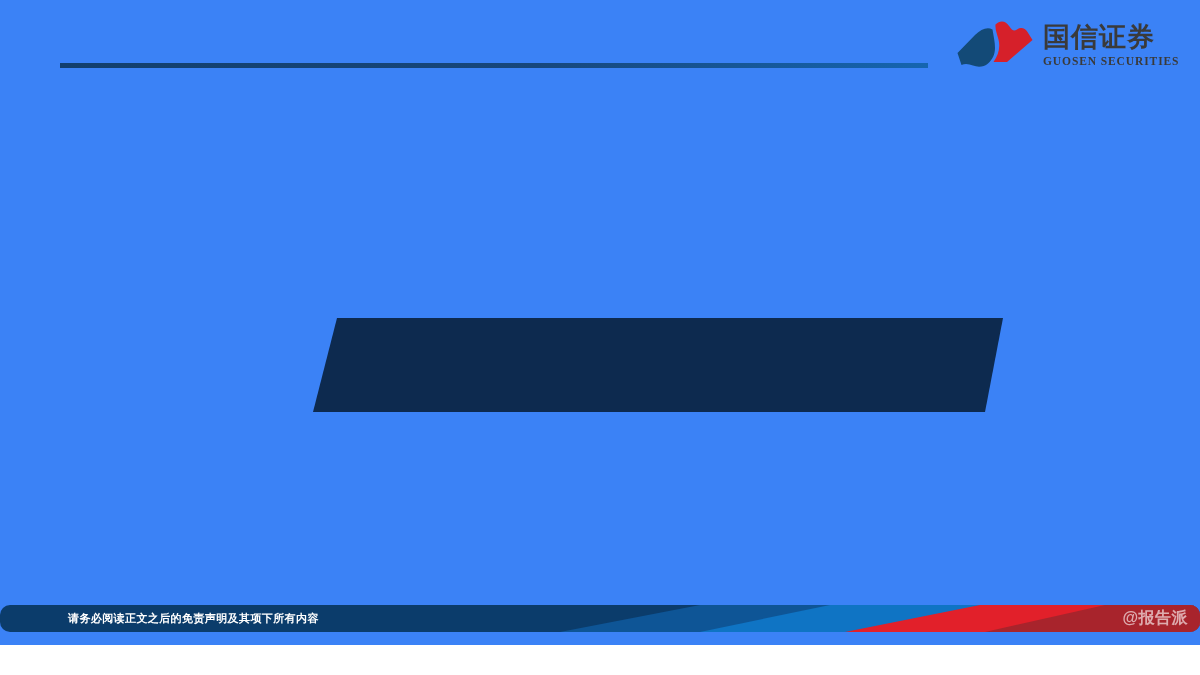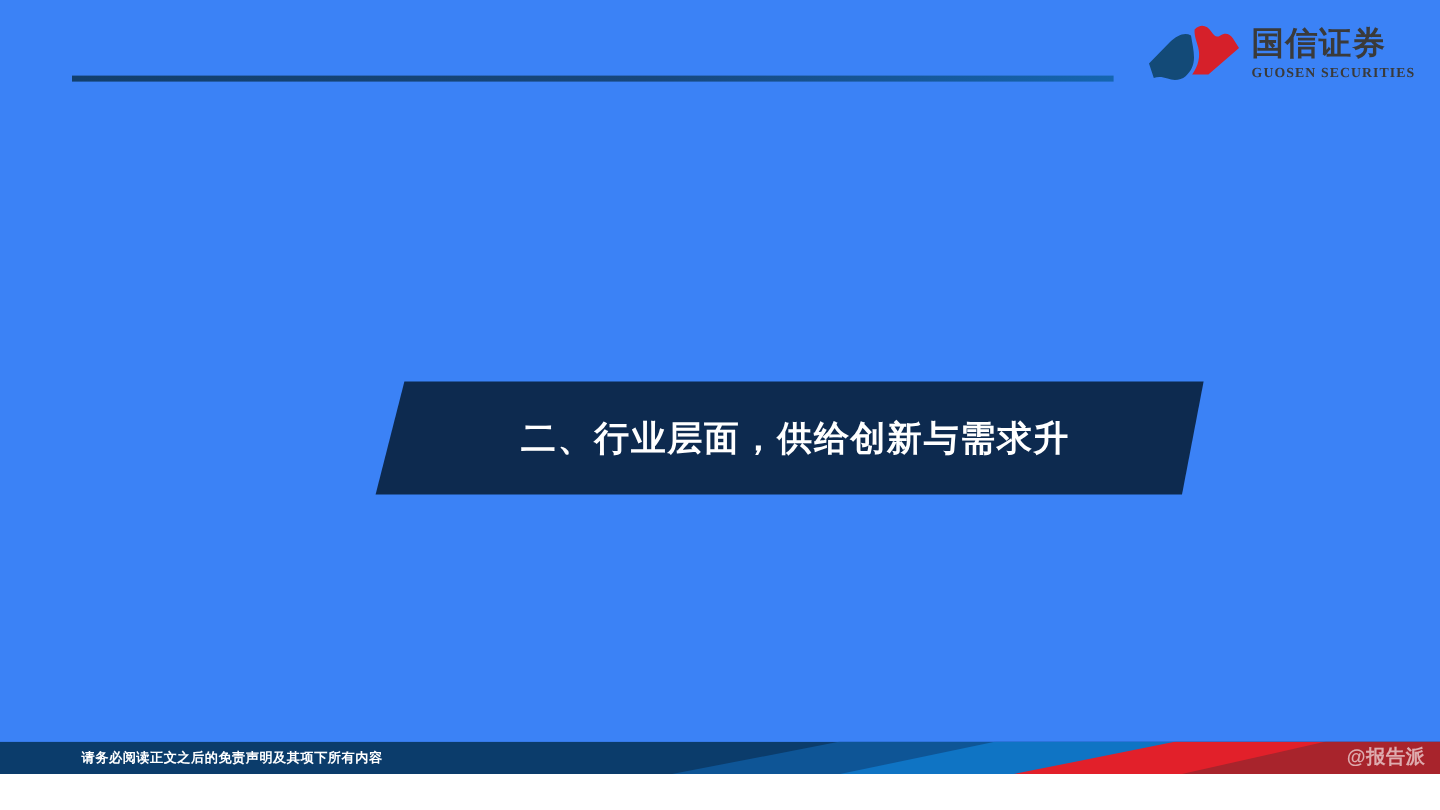--- a/index.html
+++ b/index.html
@@ -116,24 +116,25 @@
     padding-left: 6px;
     box-sizing: border-box;
   }
 
   .banner-line { display: block; }
 
   
   .footer {
     position: absolute;
     left: 0;
-    bottom: 0;
+    bottom: 13px;
     width: 1200px;
     height: 27px;
     overflow: hidden;
+    border-radius: 10px;
   }
 
   .footer-bands {
     position: absolute;
     inset: 0;
     width: 1200px;
     height: 27px;
   }
 
   .footer-note {
@@ -188,21 +189,20 @@
       <div class="brand-cn">国信证券</div>
       <div class="brand-en">GUOSEN SECURITIES</div>
     </div>
   </div>
 
   <div class="section-banner">
     <svg class="banner-shape" width="720" height="98" viewBox="0 0 720 98" preserveAspectRatio="none" xmlns="http://www.w3.org/2000/svg">
       <polygon points="37,2 703,2 685,96 13,96" fill="#0d2a4f"></polygon>
     </svg>
     <div class="banner-label">
-      <span class="banner-line">二、行业层面，供给创新与需求升</span>
     </div>
   </div>
 
   <div class="footer">
     <svg class="footer-bands" width="1200" height="27" viewBox="0 0 1200 27" preserveAspectRatio="none" xmlns="http://www.w3.org/2000/svg">
       <rect x="0" y="0" width="1200" height="27" fill="#0b3c6b"></rect>
       <polygon points="560,27 700,0 1200,0 1200,27" fill="#0e5596"></polygon>
       <polygon points="700,27 830,0 1200,0 1200,27" fill="#0f74c4"></polygon>
       <polygon points="845,27 980,0 1200,0 1200,27" fill="#e2202a"></polygon>
       <polygon points="985,27 1105,0 1200,0 1200,27" fill="#a8242c"></polygon>

